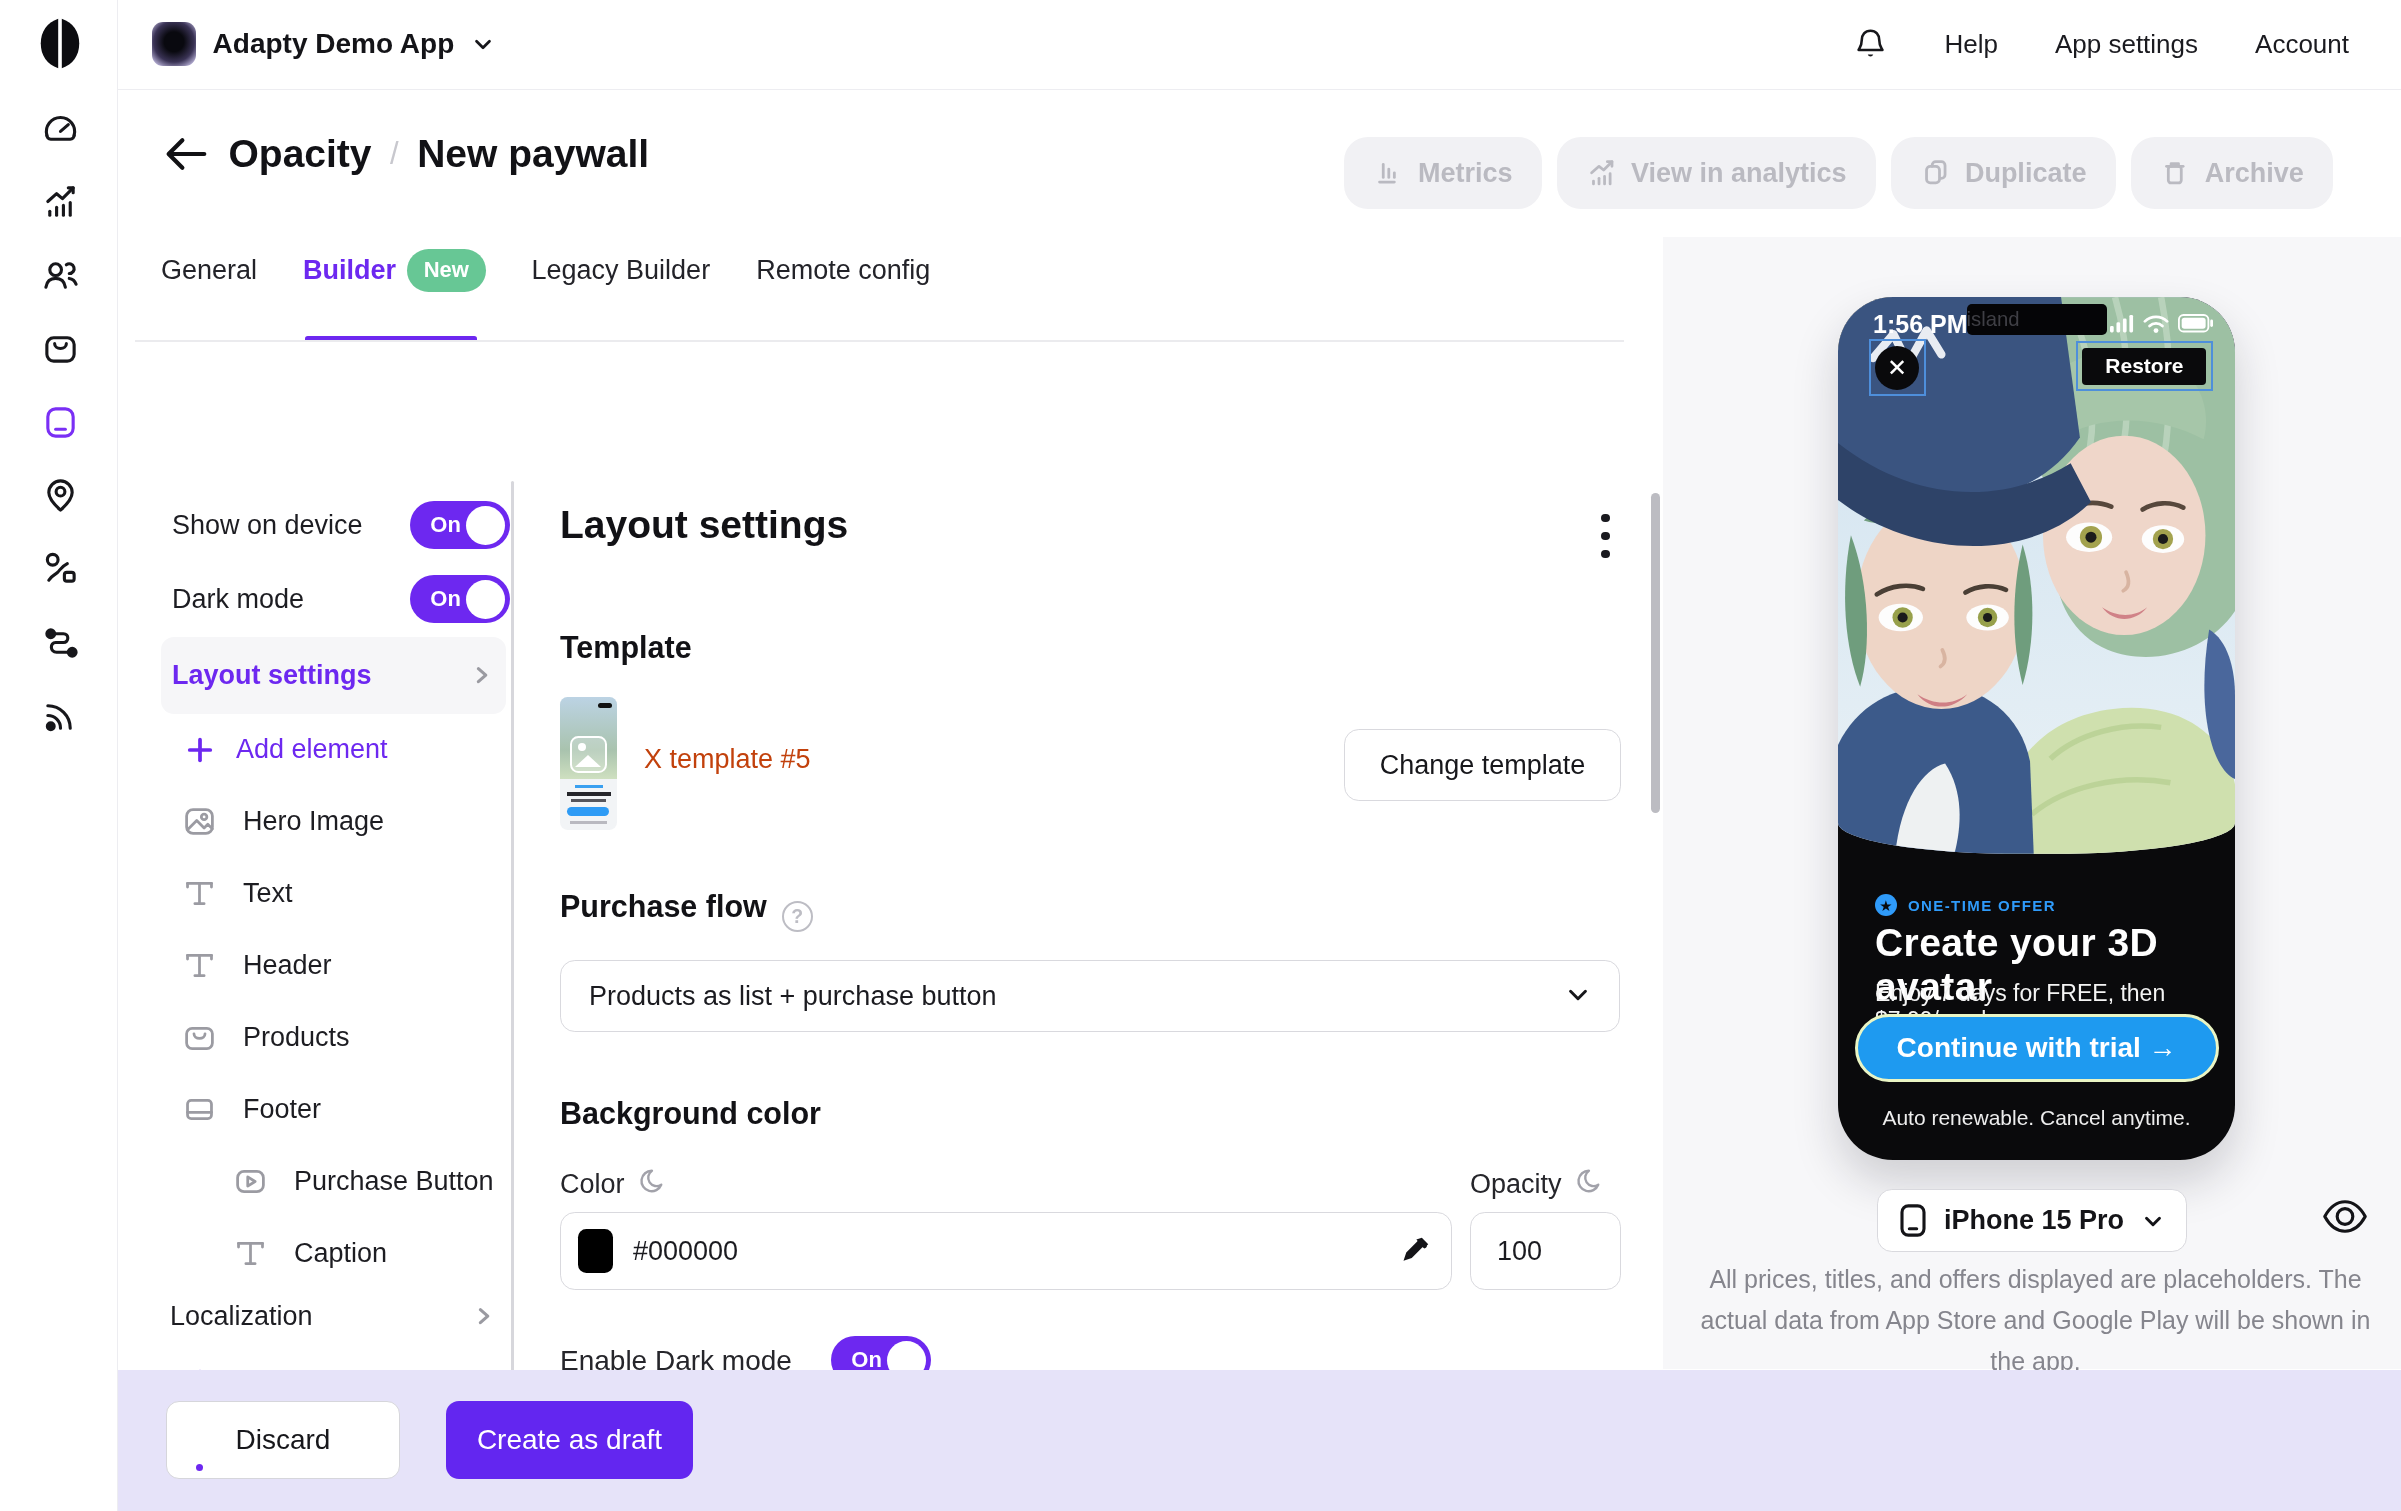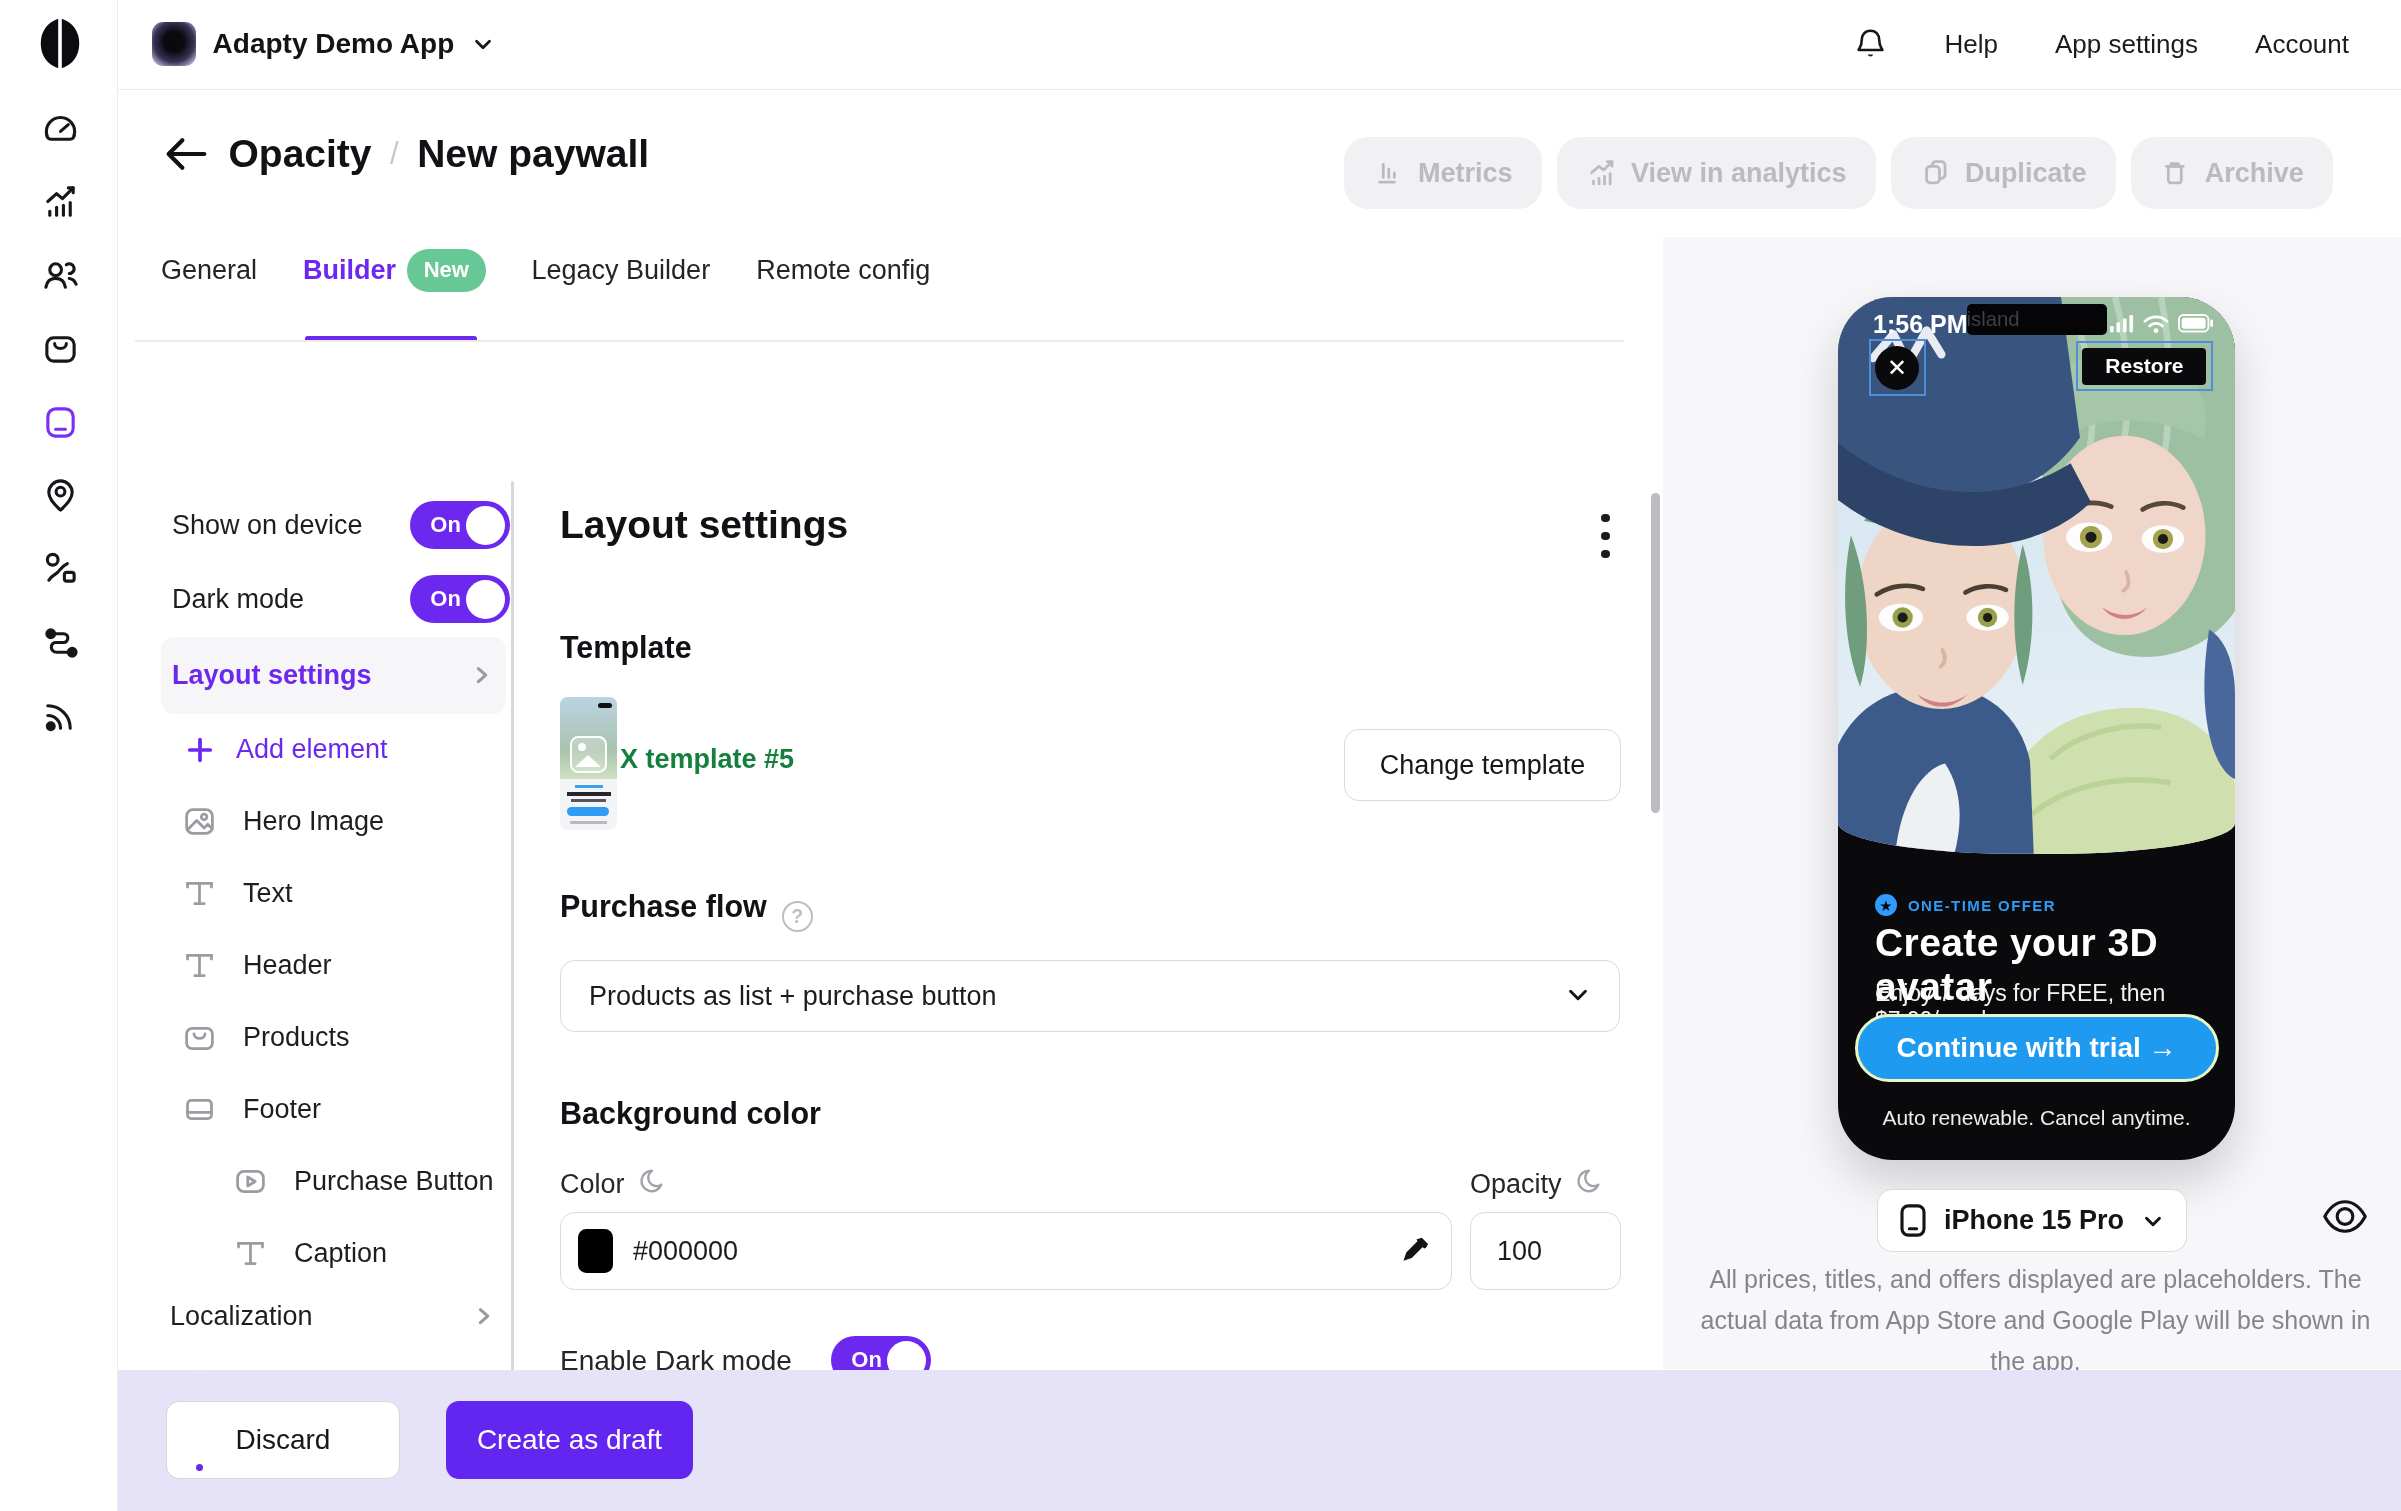--- a/index.html
+++ b/index.html
@@ -83,21 +83,21 @@
   .thumb .mini-img-icon { position:absolute; left:10.2px; top:39px; width:37px; height:37px; border:2.8px solid #fff; border-radius:8.3px; background:rgba(255,255,255,.22); }
   .thumb .mini-img-icon::after { content:""; position:absolute; left:5.5px; top:4.6px; width:8.3px; height:8.3px; border-radius:50%; background:#fff; }
   .thumb .mini-img-icon::before { content:""; position:absolute; left:2.8px; top:16.6px; width:0; height:0;
     border-left:13px solid transparent; border-right:13px solid transparent; border-bottom:12px solid #fff; transform:rotate(0deg); }
   .thumb .mini-restore { position:absolute; right:4.6px; top:5.5px; width:14px; height:5.5px; border-radius:2.8px; background:#111; }
   .thumb .l1 { position:absolute; left:14.8px; top:88px; width:28px; height:2.8px; background:#3aa0f0; }
   .thumb .l2 { position:absolute; left:6.5px; top:95px; width:44px; height:3.7px; background:#26262b; }
   .thumb .l3 { position:absolute; left:11px; top:102px; width:35px; height:2.8px; background:#55555c; }
   .thumb .pill { position:absolute; left:7.4px; top:110px; width:42px; height:9.2px; border-radius:4.6px; background:#2e9bf5; }
   .thumb .l4 { position:absolute; left:10.2px; top:124px; width:37px; height:2.8px; background:#b9b9c0; }
-  .tpl-name { position:absolute; left:502px; top:507px; font-size:27px; color:#15803d;font-weight:bold; }
+  .tpl-name { position:absolute; left:526px; top:507px; font-size:27px; color:#c2410c; }
   .btn-outline { position:absolute; background:#fff; border:1.8px solid #d9d9de; border-radius:14.8px; font-size:27px; font-weight:500;
     color:#17171b; display:flex; align-items:center; justify-content:center; cursor:pointer; }
   .help-circ { display:inline-flex; width:31px; height:31px; border:2.4px solid #bdbdc4; border-radius:50%; color:#bdbdc4;
     font-size:19.4px; font-weight:700; align-items:center; justify-content:center; margin-left:14.8px; vertical-align:-5.5px; }
   .dropdown { position:absolute; left:442px; top:723px; width:1060px; height:72px; border:1.8px solid #d9d9de; border-radius:14.8px;
     background:#fff; display:flex; align-items:center; cursor:pointer;gap:8px; }
   .dropdown .val { margin-left:28px; font-size:27px; color:#1b1b20; }
   .dropdown .chev { margin-left:auto; margin-right:28px; }
   .chev svg { width:26px; height:26px; stroke:#17171b; stroke-width:3.2; fill:none; stroke-linecap:round; stroke-linejoin:round; }
   .field-label { position:absolute; font-size:27px; color:#26262b; display:flex; align-items:center; gap:13px; }

